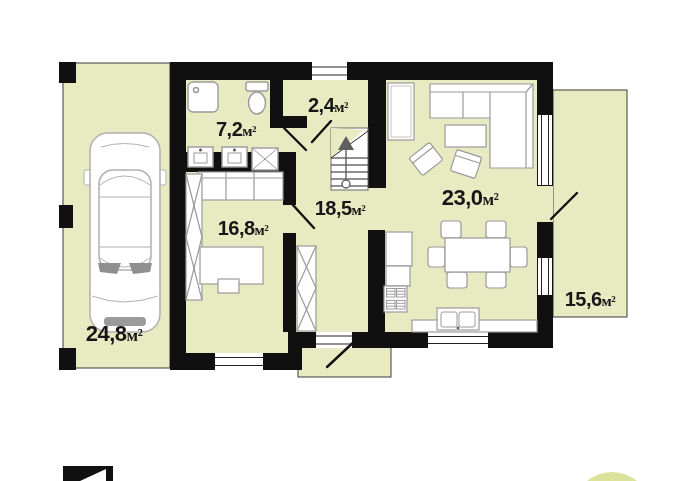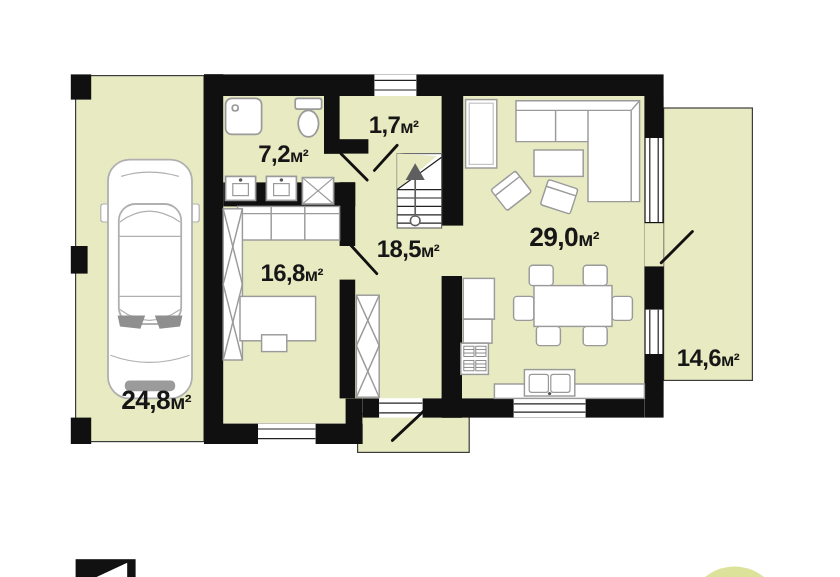--- a/index.html
+++ b/index.html
@@ -14,21 +14,21 @@
   .room-label{
     position:absolute;
     transform:translate(-50%,-50%);
     white-space:nowrap;
     font-weight:700;
     color:#161616;
     font-size:20px;
     letter-spacing:-0.5px;
     line-height:1;
   }
-  .room-label .unit{font-size:15px;}
+  .room-label .unit{font-size:15px;font-family:Liberation Serif, serif;}
   .room-label.lg{font-size:22px;}
   .room-label.lg .unit{font-size:17px;}
 </style>
 </head>
 <body>
 
 <div class="stage">
 
 <svg class="plan-svg" width="700" height="481" viewBox="0 0 700 481">
 
@@ -251,31 +251,31 @@
   <g>
     <rect x="63" y="466" width="50" height="15" fill="#111111"></rect>
     <polygon points="80,481 106,469 106,481" fill="#ffffff"></polygon>
   </g>
 </svg>
 
 <div class="room-label" style="left:236px;top:129px">
   <span>7,2</span><span class="unit">м²</span>
 </div>
 <div class="room-label" style="left:328px;top:105px">
-  <span>1,7</span><span class="unit">м²</span>
+  <span>2,4</span><span class="unit">м²</span>
 </div>
 <div class="room-label" style="left:340px;top:208px">
   <span>18,5</span><span class="unit">м²</span>
 </div>
 <div class="room-label" style="left:243px;top:228px">
   <span>16,8</span><span class="unit">м²</span>
 </div>
 <div class="room-label lg" style="left:470px;top:198px">
-  <span>29,0</span><span class="unit">м²</span>
-</div>
-<div class="room-label lg" style="left:130px;top:334px">
+  <span>23,0</span><span class="unit">м²</span>
+</div>
+<div class="room-label lg" style="left:114px;top:334px">
   <span>24,8</span><span class="unit">м²</span>
 </div>
 <div class="room-label" style="left:590px;top:299px">
-  <span>14,6</span><span class="unit">м²</span>
+  <span>15,6</span><span class="unit">м²</span>
 </div>
 
 </div>
 
 </body></html>

